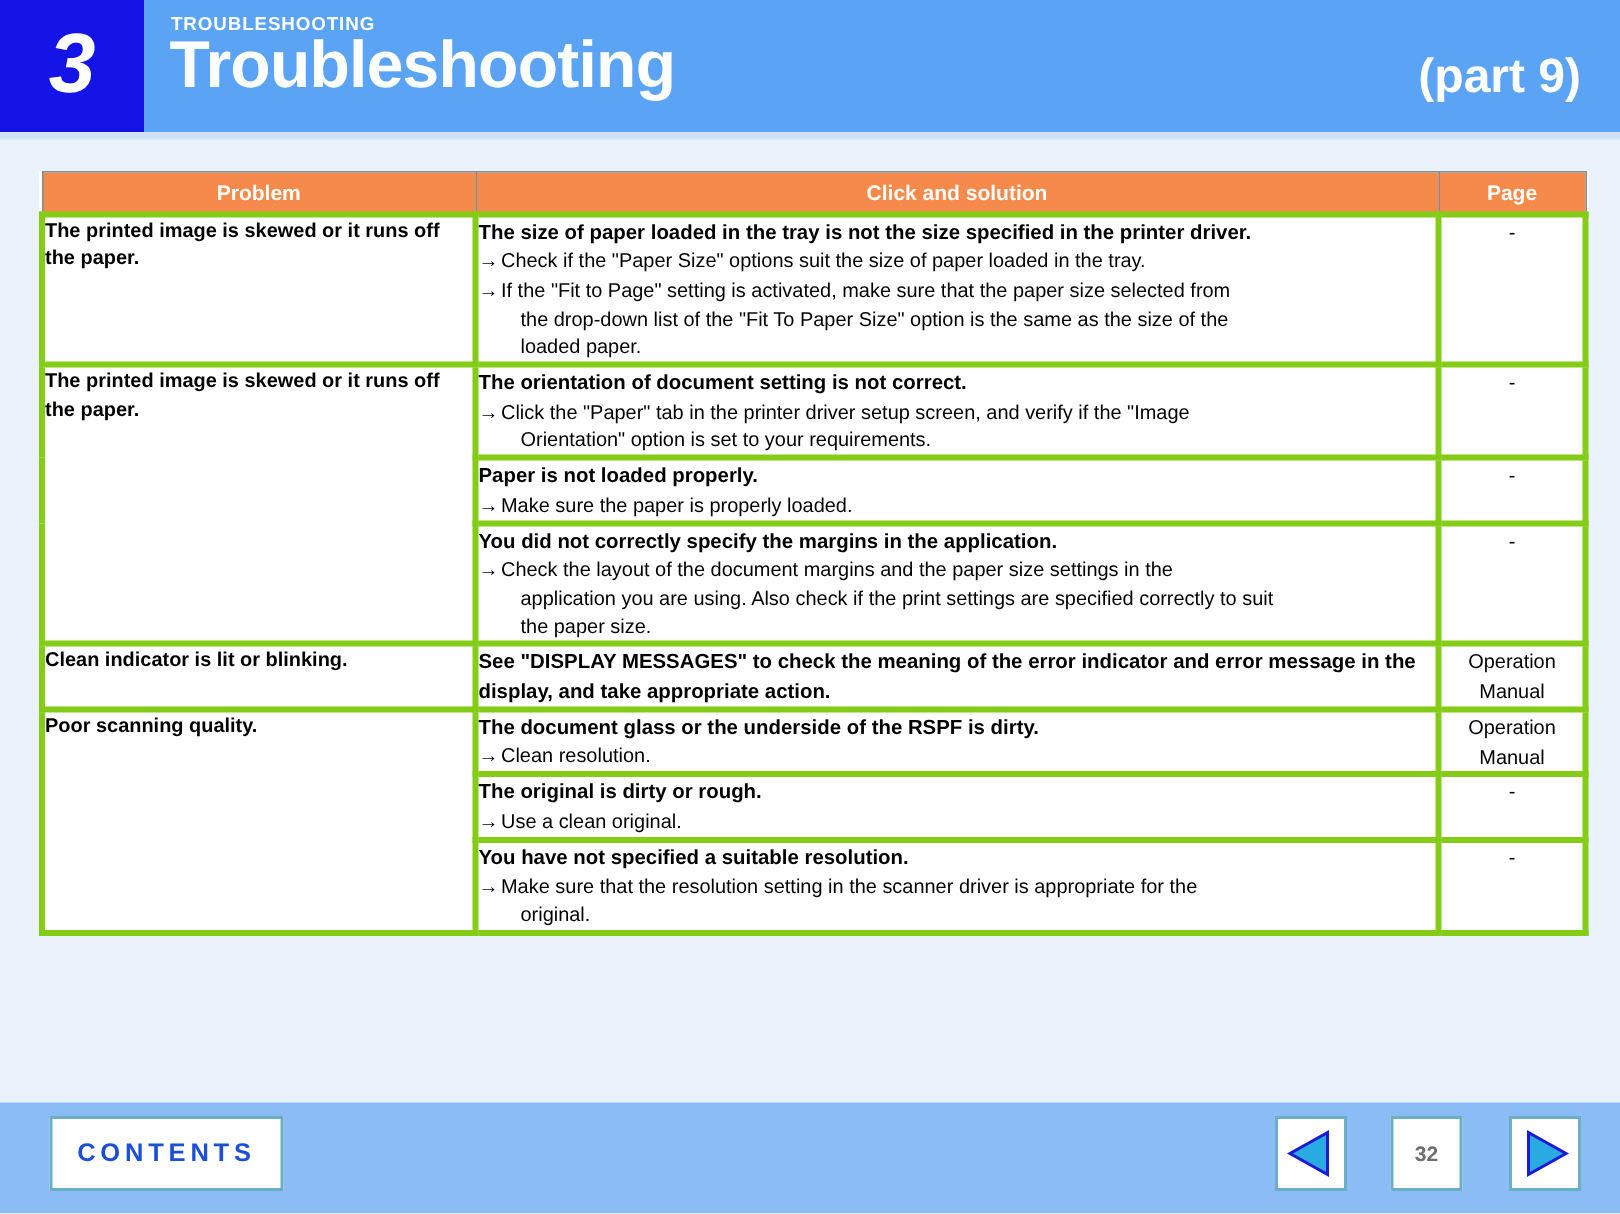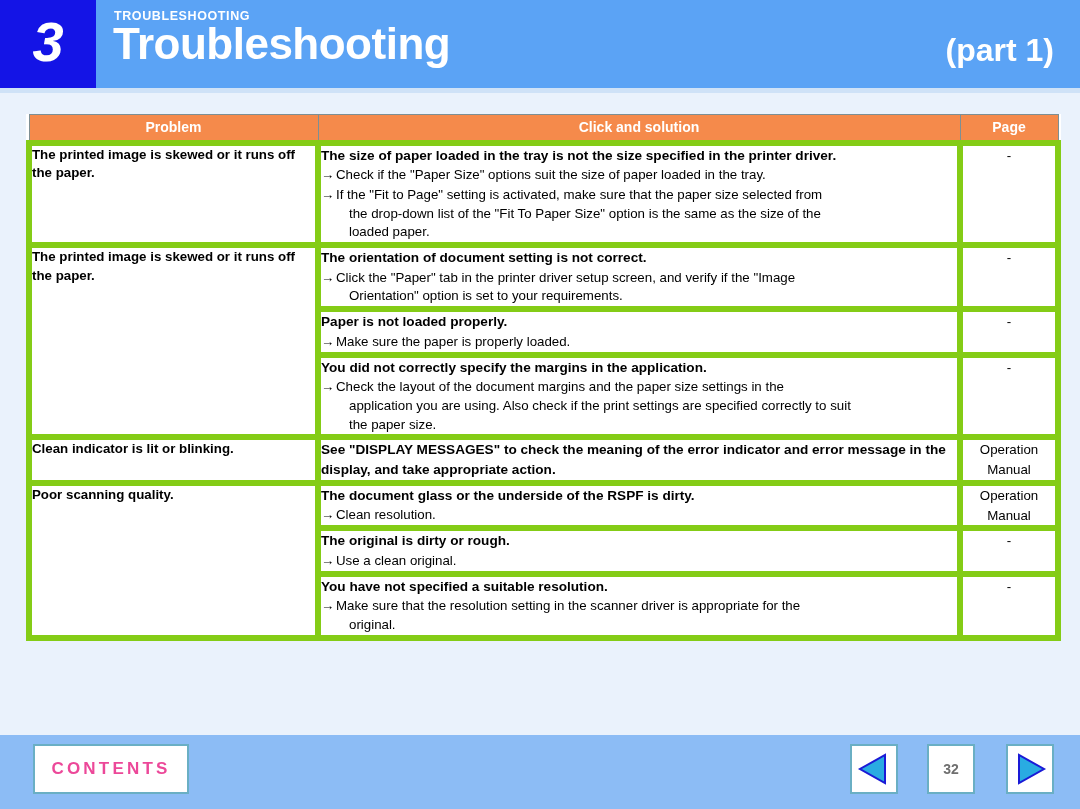--- a/index.html
+++ b/index.html
@@ -101,21 +101,21 @@
     color: #ffffff;
     font-size: 14px;
     font-weight: bold;
     height: 28px;
     padding: 0;
     text-align: center;
     border: 1px solid #7d8f94;
     vertical-align: middle;
   }
   table.tbl td {
-    border: 6px solid #84cc16;
+    border: 4px solid #84cc16;
     padding: 0;
     vertical-align: top;
     font-size: 13.3px;
     color: #000000;
   }
   td.problem-cell {
     vertical-align: middle;
     padding: 6px 10px 6px 12px;
     font-weight: bold;
     line-height: 1.42;
@@ -167,21 +167,21 @@
     height: 74px;
     background: #8cbcf5;
   }
   .nav-btn {
     position: absolute;
     background: #ffffff;
     border: 2px solid #6aafc4;
     display: flex;
     align-items: center;
     justify-content: center;
-    color: #ec4899;
+    color: #1d4ed8;
     font-weight: bold;
   }
   .btn-contents {
     left: 33px; top: 9px;
     width: 156px; height: 50px;
     font-size: 17px;
     letter-spacing: 3.2px;
   }
   .btn-index {
     left: 245px; top: 9px;
@@ -209,21 +209,21 @@
 <body>
 
 <div class="page">
 
   <div class="header">
     <div class="chapter-badge">3</div>
     <div class="header-titles">
       <div class="kicker">TROUBLESHOOTING</div>
       <div class="main-title">Troubleshooting</div>
     </div>
-    <div class="part-label">(part 1)</div>
+    <div class="part-label">(part 9)</div>
   </div>
   <div class="header-underline"></div>
 
   <div class="table-wrap">
     <table class="tbl">
       <colgroup>
         <col class="c-problem">
           <col class="c-cause">
           <col class="c-page">
       </colgroup>

